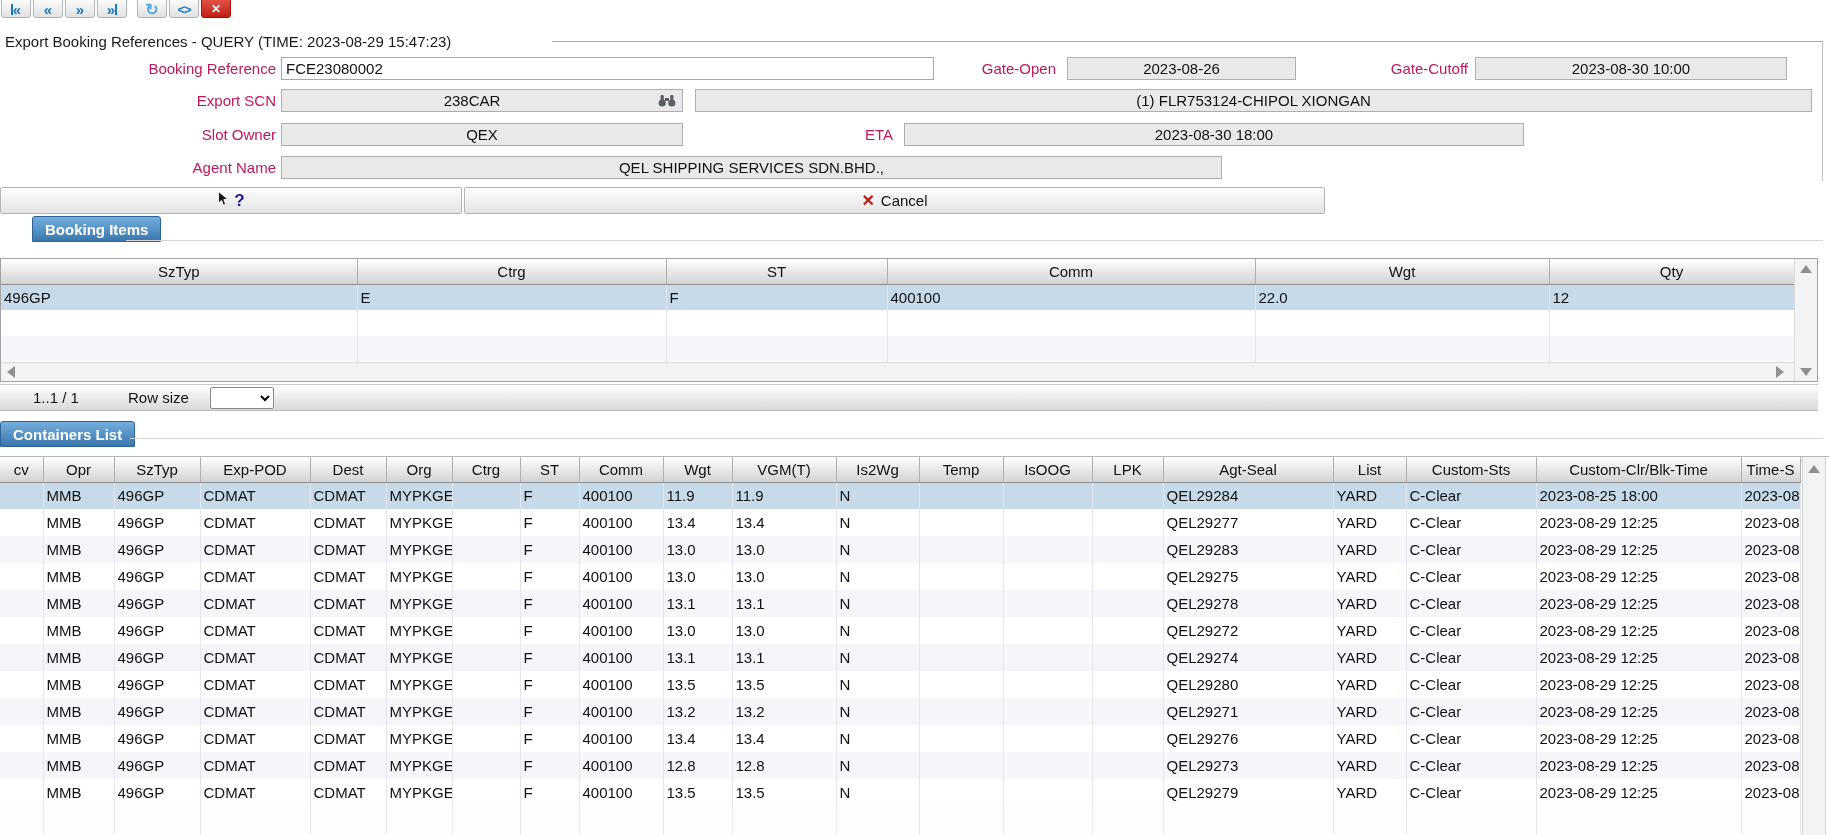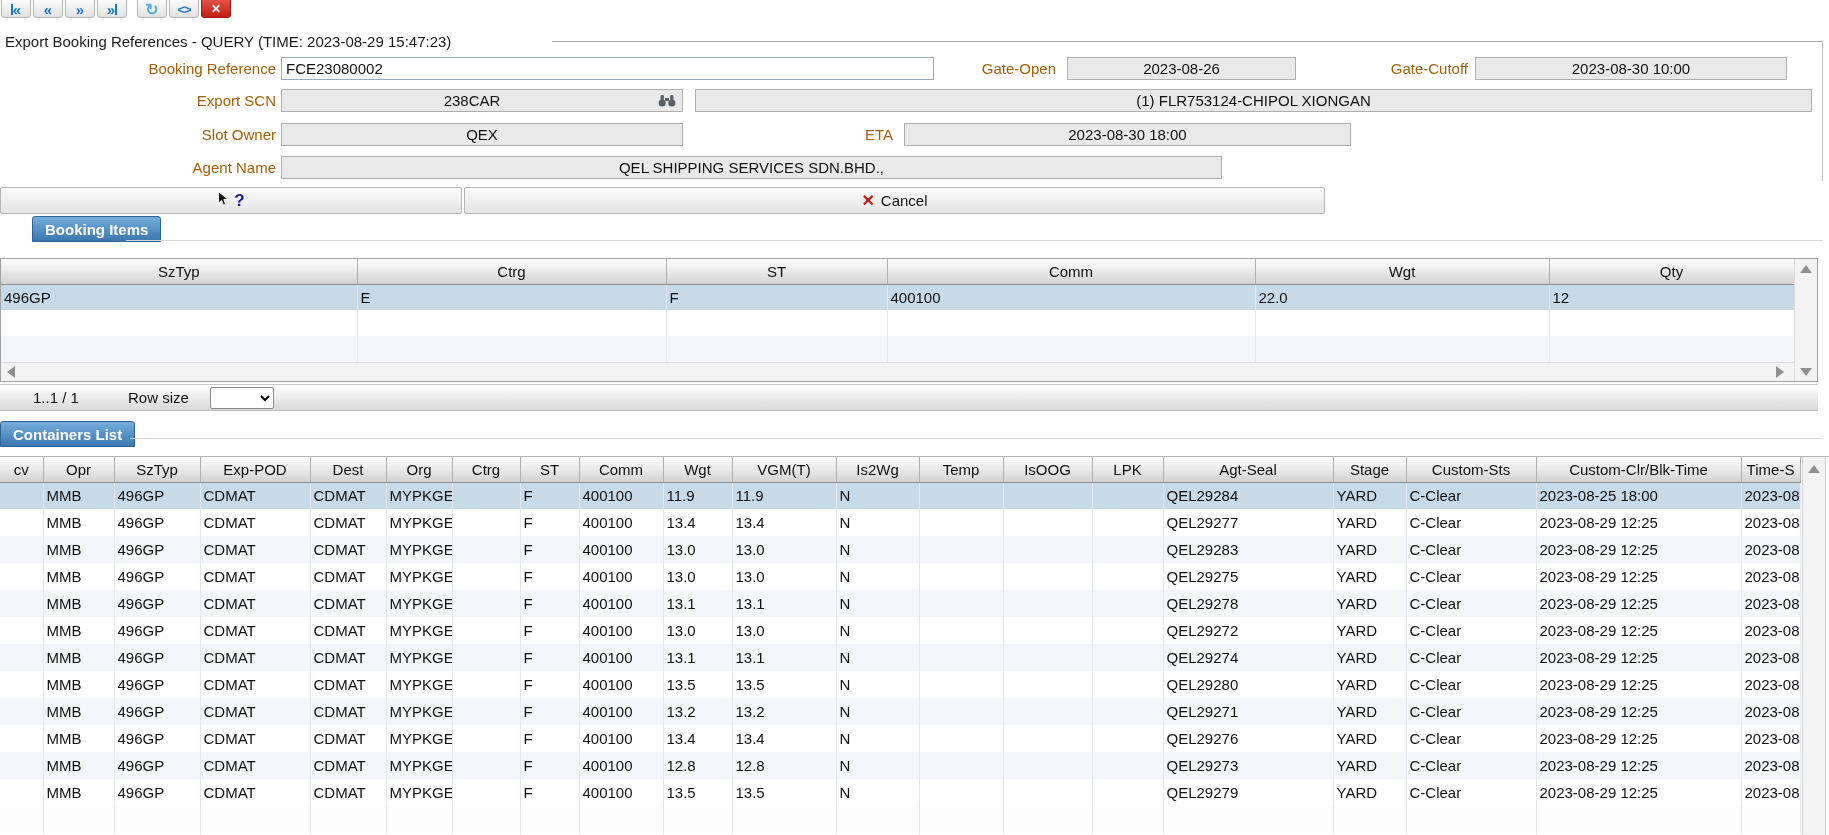--- a/index.html
+++ b/index.html
@@ -21,21 +21,21 @@
   .tbtn.code { font-size:13px; letter-spacing:-1px; }
   .tbtn.close { background:linear-gradient(#e85a50,#c01f14); border-color:#97160d; }
   .closex { color:#fff; font-size:12px; font-weight:bold; line-height:1; }
 
   
   .legend { position:absolute; left:5px; top:33px; font-size:15px; color:#1a1a1a; white-space:nowrap; }
   .legend-line { position:absolute; top:41px; left:552px; width:1270px; height:1px; background:#a8a8a8; }
   .fs-right { position:absolute; left:1822px; top:41px; width:1px; height:140px; background:#c4c4c4; }
 
   .lbl { position:absolute; height:23px; line-height:23px; font-size:15px;
-    color:#a16207; text-align:right; white-space:nowrap; }
+    color:#be185d; text-align:right; white-space:nowrap; }
   .lbl.la { text-align:right; }
   .inp { position:absolute; height:23px; border:1px solid #97aac0; background:#fff;
     font-family:"Liberation Sans", sans-serif; font-size:15px; color:#111;
     padding:0 4px; outline:none; }
   .inp.ro { background:#e9e9e9; border:1px solid #aeaeae;text-align:center; }
   .scn-ico { position:absolute; left:658px; top:93px; width:18px; height:15px; }
 
   .bigbtn { position:absolute; top:187px; height:27px; display:flex; align-items:center;
     justify-content:center; gap:6px; font-size:15px; color:#111;
     border:1px solid #b6b6b6; border-radius:2px;
@@ -143,21 +143,21 @@
         <rect x="2.6" y="2" width="3.2" height="7" rx="1.2" fill="#5a5f66"></rect>
         <rect x="12.2" y="2" width="3.2" height="7" rx="1.2" fill="#5a5f66"></rect>
         <rect x="7" y="5" width="4" height="3" fill="#5a5f66"></rect>
       </svg>
   </span>
   <input class="inp ro" style="left: 695px; top: 89px; width: 1117px;" readonly="" value="(1) FLR753124-CHIPOL XIONGAN">
 
   <div class="lbl" style="left:96px; top:123px; width:180px;">Slot Owner</div>
   <input class="inp ro" style="left: 281px; top: 123px; width: 402px;" readonly="" value="QEX">
   <div class="lbl" style="left:790px; top:123px; width:103px;">ETA</div>
-  <input class="inp ro" style="left: 904px; top: 123px; width: 447px;" readonly="" value="2023-08-30 18:00">
+  <input class="inp ro" style="left: 904px; top: 123px; width: 620px;" readonly="" value="2023-08-30 18:00">
 
   <div class="lbl" style="left:96px; top:156px; width:180px;">Agent Name</div>
   <input class="inp ro" style="left: 281px; top: 156px; width: 941px;" readonly="" value="QEL SHIPPING SERVICES SDN.BHD.,">
 
   <div class="bigbtn" style="left:0; width:462px;">
     <span>
       <svg width="13" height="16" viewBox="0 0 13 16">
           <path d="M1.5 0.5 L1.5 12 L4.6 9.4 L6.4 14.2 L8.6 13.2 L6.8 8.6 L10.5 8 Z" fill="#151515" stroke="#ffffff" stroke-width="0.9"></path>
         </svg>
     </span>
@@ -275,21 +275,21 @@
             <th>Ctrg</th>
             <th>ST</th>
             <th>Comm</th>
             <th>Wgt</th>
             <th>VGM(T)</th>
             <th>Is2Wg</th>
             <th>Temp</th>
             <th>IsOOG</th>
             <th>LPK</th>
             <th>Agt-Seal</th>
-            <th>Stage</th>
+            <th>List</th>
             <th>Custom-Sts</th>
             <th>Custom-Clr/Blk-Time</th>
             <th>Time-S</th>
           </tr>
       </thead>
       <tbody>
 
       <tr class="odd sel">
             <td></td>
             <td>MMB</td>

